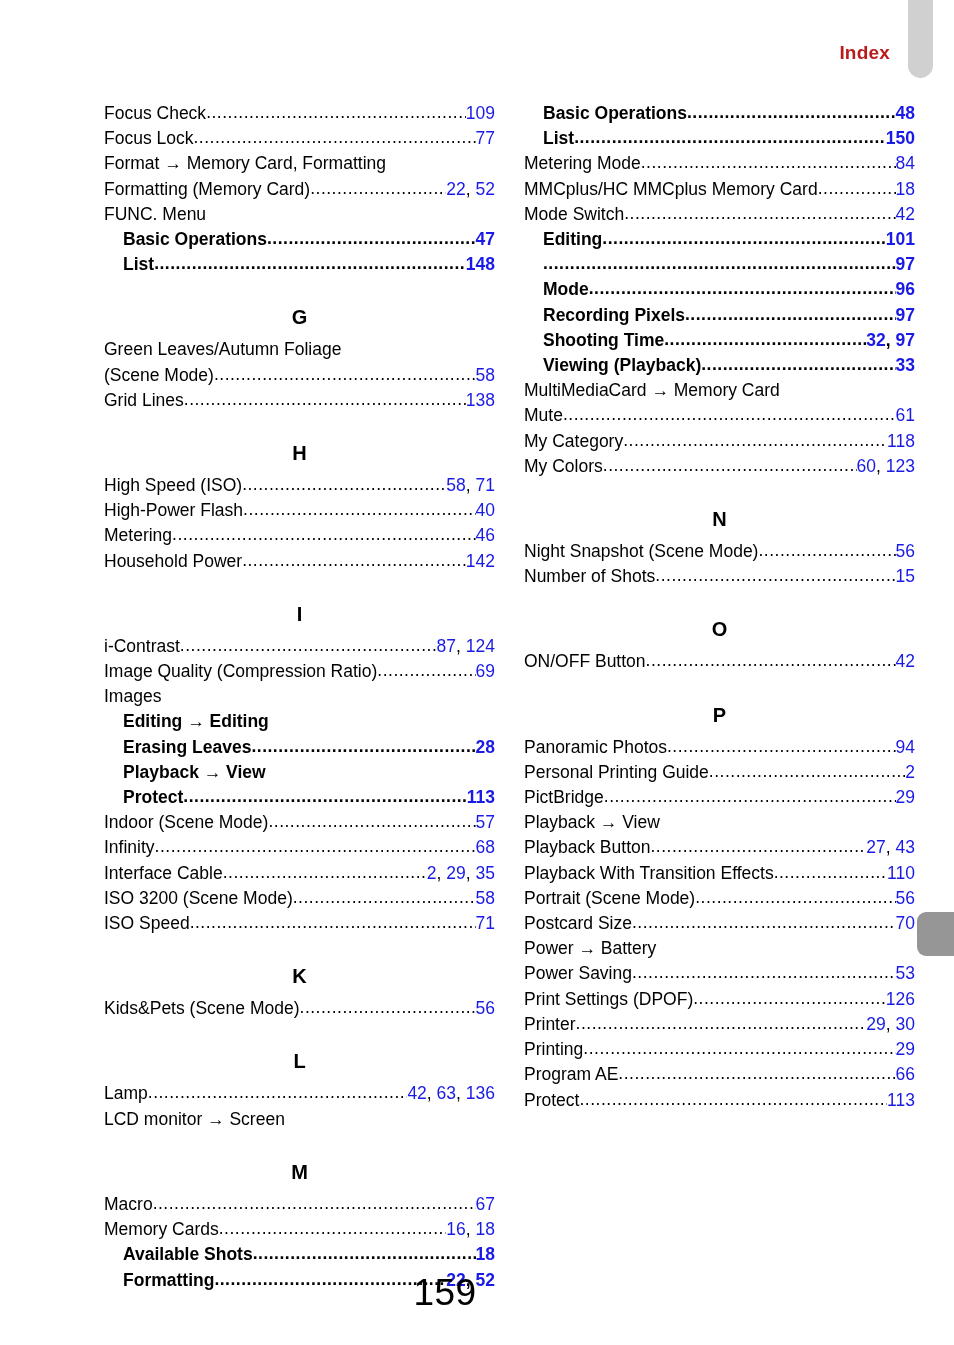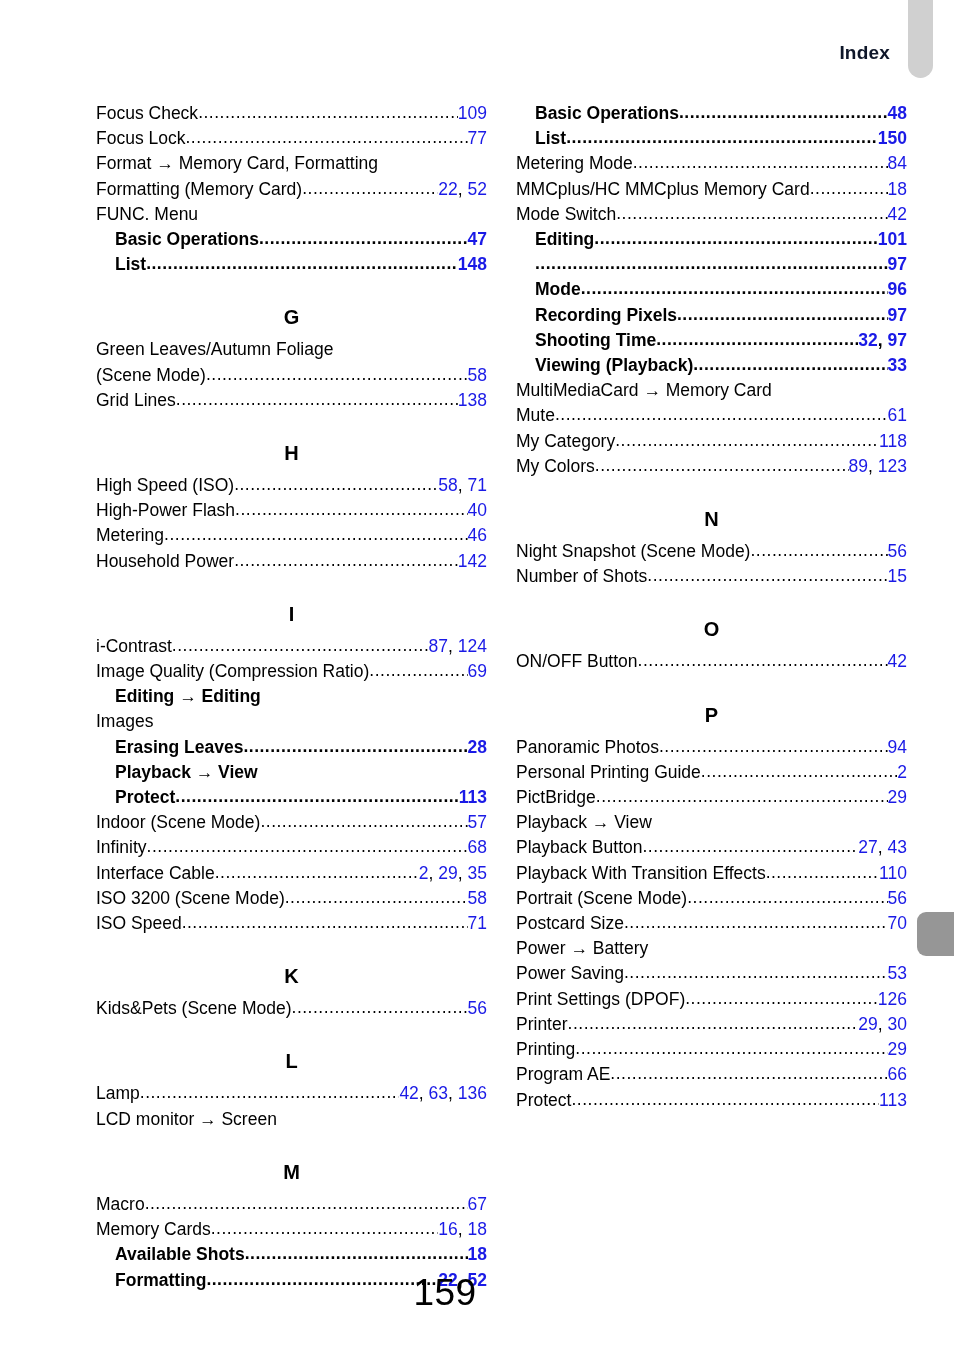--- a/index.html
+++ b/index.html
@@ -27,21 +27,21 @@
     position: absolute;
     top: 42px;
     left: 0;
     width: 890px;
     text-align: right;
   }
   #header .header-title {
     font-size: 19px;
     font-weight: bold;
     letter-spacing: 0.2px;
-    color: #0f172a;
+    color: #b91c1c;
   }
 
   
   .side-tab {
     position: absolute;
     right: 0;
   }
   #tab-top {
     top: -14px;
     width: 25px;
@@ -67,21 +67,21 @@
     text-align: center;
     font-size: 37px;
     letter-spacing: 0.5px;
     color: #000;
   }
 
   
   #columns {
     position: absolute;
     top: 101px;
-    left: 96px;
+    left: 104px;
     width: 812px;
     display: flex;
     gap: 29px;
   }
   .column {
     width: 391px;
   }
 
   
   .letter-heading {
@@ -213,26 +213,26 @@
         <div class="entry">
           <span class="label">i-Contrast</span>
           <span class="leader">........................................................................................................................</span>
           <span class="pages"><span>87</span><span class="sep">, </span><span>124</span></span>
         </div>
         <div class="entry">
           <span class="label">Image Quality (Compression Ratio)</span>
           <span class="leader">........................................................................................................................</span>
           <span class="pages"><span>69</span></span>
         </div>
+        <div class="entry noleader">
+          <span class="label">Images</span>
+        </div>
         <div class="entry sub noleader">
           <span class="label">Editing → Editing</span>
         </div>
-        <div class="entry noleader">
-          <span class="label">Images</span>
-        </div>
         <div class="entry sub">
           <span class="label">Erasing Leaves</span>
           <span class="leader">........................................................................................................................</span>
           <span class="pages"><span>28</span></span>
         </div>
         <div class="entry sub noleader">
           <span class="label">Playback → View</span>
         </div>
         <div class="entry sub">
           <span class="label">Protect</span>
@@ -365,21 +365,21 @@
           <span class="pages"><span>61</span></span>
         </div>
         <div class="entry">
           <span class="label">My Category</span>
           <span class="leader">........................................................................................................................</span>
           <span class="pages"><span>118</span></span>
         </div>
         <div class="entry">
           <span class="label">My Colors</span>
           <span class="leader">........................................................................................................................</span>
-          <span class="pages"><span>89</span><span class="sep">, </span><span>123</span></span>
+          <span class="pages"><span>60</span><span class="sep">, </span><span>123</span></span>
         </div>
         <div class="letter-heading">N</div>
         <div class="entry">
           <span class="label">Night Snapshot (Scene Mode)</span>
           <span class="leader">........................................................................................................................</span>
           <span class="pages"><span>56</span></span>
         </div>
         <div class="entry">
           <span class="label">Number of Shots</span>
           <span class="leader">........................................................................................................................</span>

